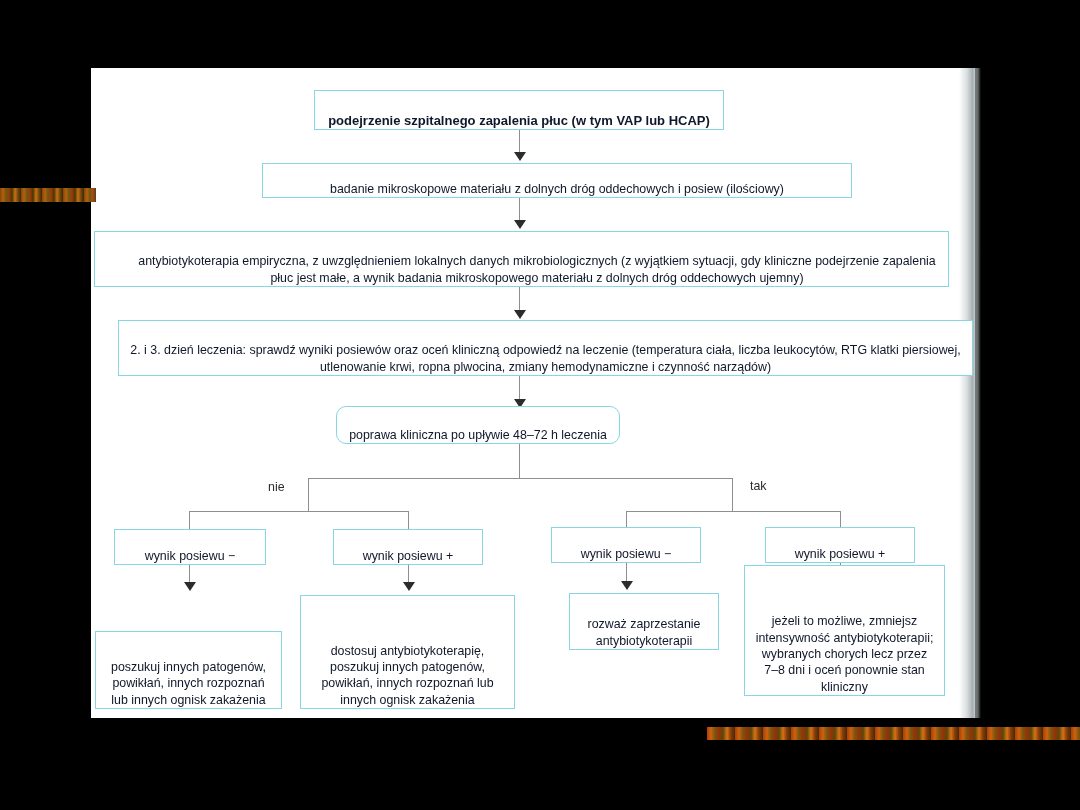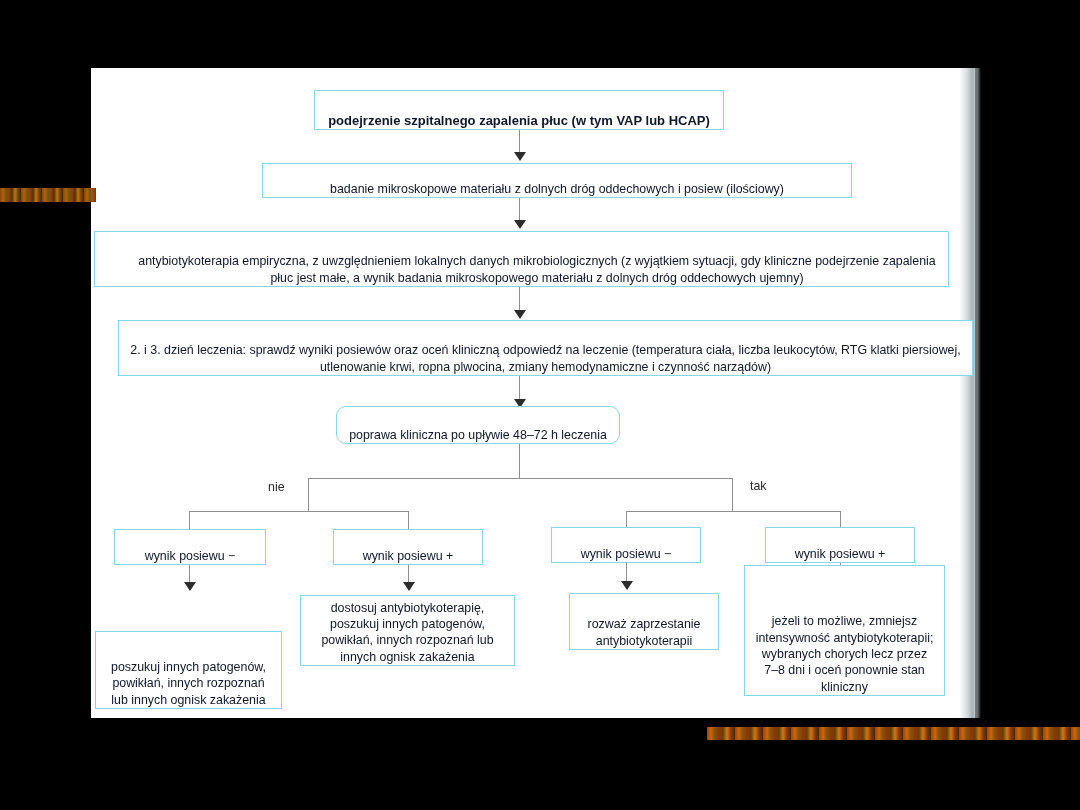--- a/index.html
+++ b/index.html
@@ -190,21 +190,21 @@
 
 <div class="vline" style="left:626px; top:563px; height:20px;"></div>
 <div class="arrow" style="left:621px; top:581px;"></div>
 
 <div class="vline" style="left:840px; top:563px; height:20px;"></div>
 <div class="arrow" style="left:835px; top:581px;"></div>
 
 <div class="node" style="left:95px; top:595px; width:187px; height:78px;margin-top:36px;">
   <span class="txt">poszukuj innych patogenów, powikłań, innych rozpoznań lub innych ognisk zakażenia</span>
 </div>
-<div class="node" style="left:300px; top:595px; width:215px; height:71px;">
+<div class="node" style="left:300px; top:595px; width:215px; height:114px;">
   <span class="txt">dostosuj antybiotykoterapię, poszukuj innych patogenów, powikłań, innych rozpoznań lub innych ognisk zakażenia</span>
 </div>
 <div class="node" style="left:569px; top:593px; width:150px; height:57px;">
   <span class="txt">rozważ zaprzestanie antybiotykoterapii</span>
 </div>
 <div class="node" style="left:744px; top:565px; width:201px; height:131px;">
   <span class="txt">jeżeli to możliwe, zmniejsz intensywność antybiotykoterapii; wybranych chorych lecz przez 7–8 dni i oceń ponownie stan kliniczny</span>
 </div>
 
 </body></html>

